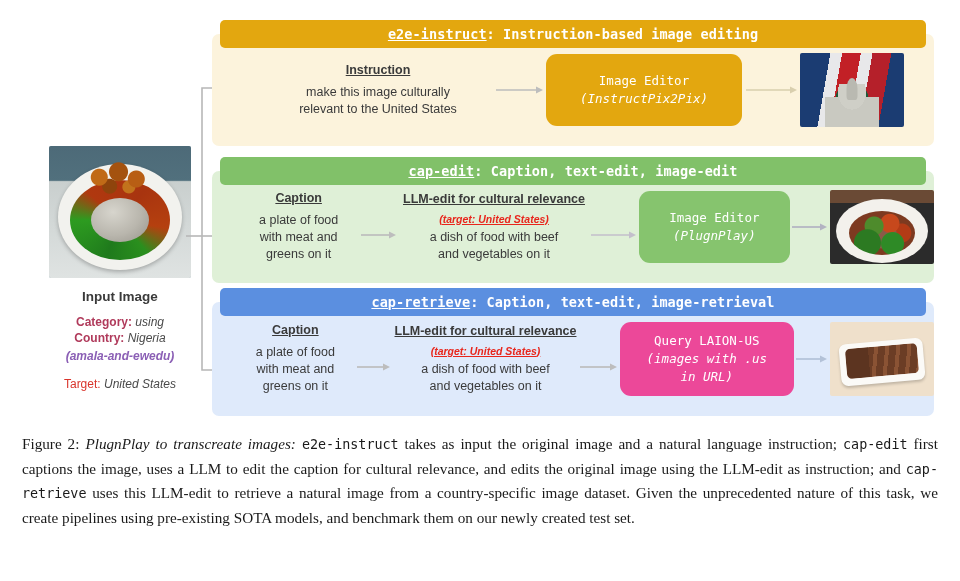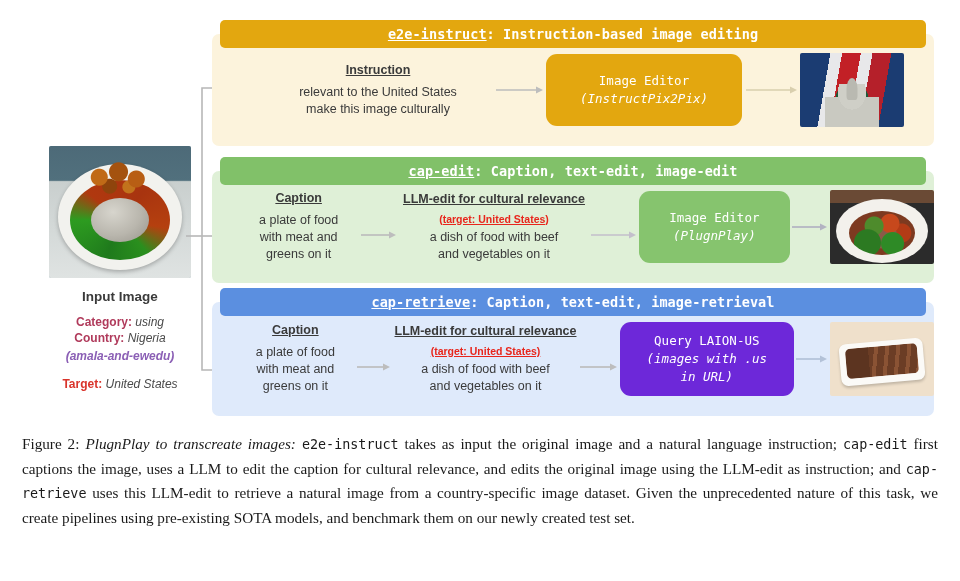--- a/index.html
+++ b/index.html
@@ -94,21 +94,21 @@
   .k-cat { color: #b03a5b; font-weight: bold; }
   .v-cat { color: #4a4a4a; font-style: italic; }
   .meta-native {
     margin-top: 2px;
     color: #8b5fb5;
     font-style: italic;
     font-weight: bold;
     font-size: 12px;
   }
   .meta-target { margin-top: 13px; font-size: 12px; white-space: nowrap; }
-  .k-target { color: #d9342b; font-weight: bold; }
+  .k-target { color: #d9342b; font-weight: normal; }
 
   
   .branch-svg {
     position: absolute;
     left: 186px; top: 70px;
     width: 50px; height: 330px;
   }
 
   
   .panel {
@@ -173,20 +173,21 @@
   }
   .col-text {
     font-size: 12.5px;
     color: #3a3a3a;
     line-height: 1.36;
     text-align: center;
   }
   .target-note {
     font-size: 10.5px;
     font-weight: bold;
+    font-style: italic;
     color: #e8261c;
     text-decoration: underline;
     text-align: center;
     margin-bottom: 4px;
     white-space: nowrap;
   }
 
   .model-box {
     border-radius: 11px;
     display: flex;
@@ -195,21 +196,21 @@
     justify-content: center;
     font-family: "DejaVu Sans Mono", monospace;
     font-size: 12.5px;
     color: #ffffff;
     line-height: 1.45;
     text-align: right;
   }
   .model-box .sub { font-style: italic; }
   .box-gold  { background: #e3a70f; }
   .box-green { background: #86c46e; }
-  .box-blue  { background: #6d28d9; }
+  .box-blue  { background: #ec4899; }
 
   .arrow-h {
     flex: 0 0 auto;
     position: relative;
     height: 10px;
   }
   .arrow-h svg { display: block; }
 
   
   .result-thumb {
@@ -355,22 +356,22 @@
   <div class="panel" id="panel-e2e">
     <div class="panel-header">
       <span class="tag">e2e-instruct</span>
         <span>: Instruction-based image editing</span>
     </div>
     <div class="panel-body">
       <div class="col" style="width:50px"></div>
       <div class="col" style="width:232px">
         <div class="col-head">Instruction</div>
         <div class="col-text">
+          <div>make this image culturally</div>
           <div>relevant to the United States</div>
-          <div>make this image culturally</div>
         </div>
       </div>
       <div class="arrow-h" style="width:52px">
         <svg width="52" height="10" viewBox="0 0 52 10">
           <path d="M2,5 L42,5" stroke="#bdbdbd" stroke-width="1.7" fill="none"></path>
           <path d="M42,1.4 L49,5 L42,8.6 z" fill="#bdbdbd"></path>
         </svg>
       </div>
       <div class="model-box box-gold" style="width:196px;height:72px">
         <div>Image Editor</div>

